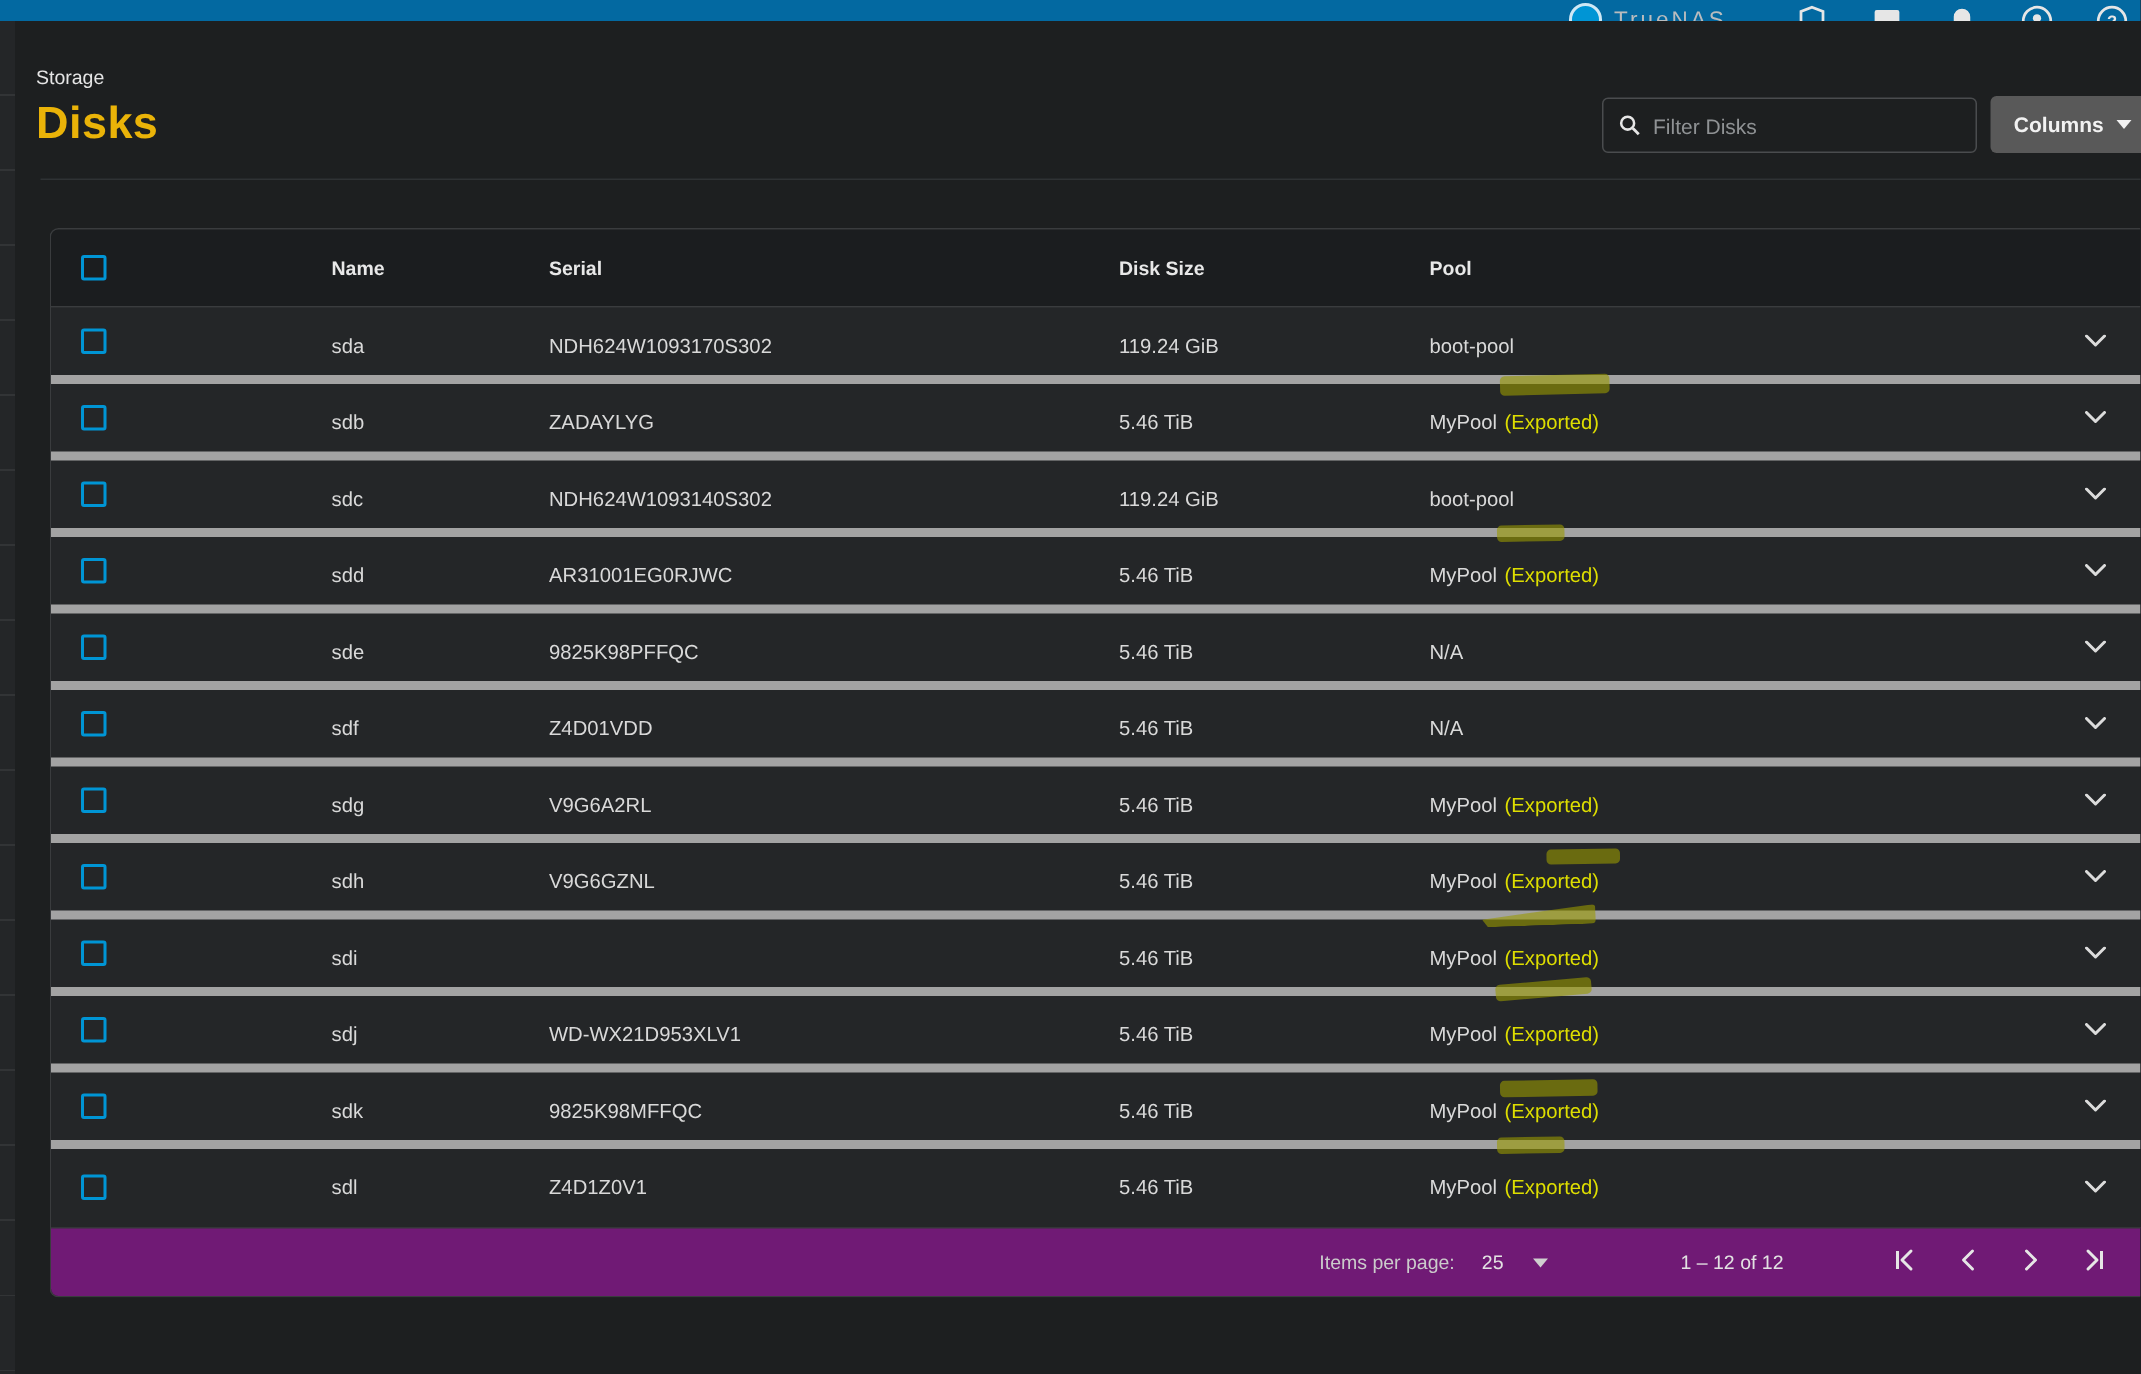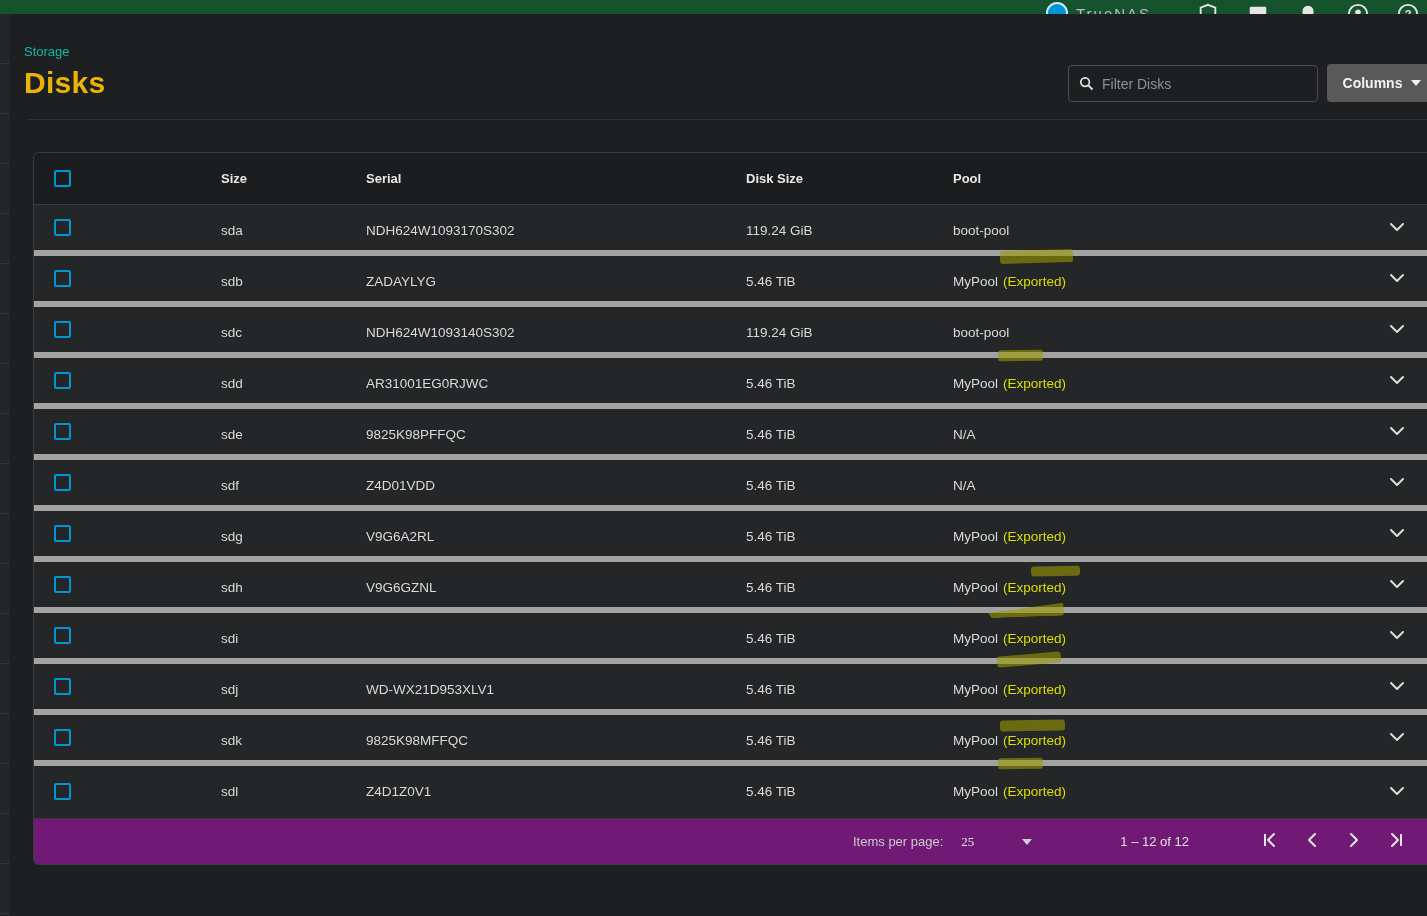--- a/index.html
+++ b/index.html
@@ -1,39 +1,39 @@
 <!DOCTYPE html>
 <html><head>
 <meta charset="utf-8">
 <style>
   * { margin:0; padding:0; box-sizing:border-box; }
   html,body { width:1427px; height:916px; overflow:hidden; background:#1d1f20;
               font-family:"Liberation Sans", sans-serif; }
 
   
   .topbar { position:absolute; left:0; top:0; width:1427px; height:14px;
-            background:#14532d; overflow:hidden; z-index:5; }
+            background:#0369a1; overflow:hidden; z-index:5; }
   .brand { position:absolute; left:1046px; top:2px; display:flex; align-items:center; gap:8px; }
   .brand-logo { width:22px; height:22px; border-radius:50%; background:#0095d5;
                 border:2px solid #cfe8f5; }
   .brand-text { color:#b9bcbe; font-size:15px; letter-spacing:2px; }
   .topbar-icons { position:absolute; right:8px; top:3px; display:flex; gap:28px; }
   .topbar-icons .tb-icon { width:22px; height:22px; color:#e6e6e6; }
   .topbar-icons svg { width:22px; height:22px; }
 
   
   .sidebar-edge { position:absolute; left:0; top:14px; width:10px; height:902px;
                   background:#242628;
                   background-image:repeating-linear-gradient(to bottom,
                      #242628 0px, #242628 49px, #30. 50px);
                   background-image:repeating-linear-gradient(to bottom,
                      #242628 0, #242628 49px, #323436 49px, #323436 50px); }
 
   
-  .breadcrumb { position:absolute; left:24px; top:44px; font-size:13px; color:#14b8a6; }
+  .breadcrumb { position:absolute; left:24px; top:44px; font-size:13px; color:#e5e5e5; }
   .page-title { position:absolute; left:24px; top:66px; font-size:30px; font-weight:bold;
                 color:#eab308; letter-spacing:.3px; }
   .header-divider { position:absolute; left:27px; top:119px; width:1400px; height:1px;
                     background:#2f3234; }
 
   .filter-box { position:absolute; left:1068px; top:65px; width:250px; height:37px;
                 border:1px solid #4a4c4e; border-radius:4px; display:flex;
                 align-items:center; padding:16px 10px; gap:8px; background:transparent; }
   .filter-box svg { width:15px; height:15px; flex:none; }
   .filter-input { background:transparent; border:none; outline:none; color:#d8d8d8;
@@ -83,21 +83,21 @@
                            clip-path:polygon(0 60%, 100% 0, 100% 100%, 5% 100%); }
   .smudge.diagonal       { left:-6px; width:102%; top:-10px; height:11px; transform:rotate(-5deg); }
   .smudge.strike         { left:-3px; width:103%; top:5px;  height:11px; transform:rotate(-1deg); }
   .smudge.tail-right     { left:45%;  width:78%;  top:4px;  height:10px; transform:rotate(-1deg); }
 
   
   .t-footer { position:absolute; left:0; right:0; bottom:0; height:46px; background:#701a75;
               border-top:1px solid #343638; display:flex; align-items:center;
               justify-content:flex-end; padding-right:18px; font-size:13px; color:#cbcbcb; }
   .ipp-label { margin-right:18px; }
-  .ipp-value { color:#e2e2e2; margin-right:48px;font-family:Liberation Serif, serif; }
+  .ipp-value { color:#e2e2e2; margin-right:20px; }
   .ipp-caret { width:0; height:0; border-left:5px solid transparent;
                border-right:5px solid transparent; border-top:6px solid #cfcfcf;
                margin-right:52px; cursor:pointer; }
   .range-label { color:#e2e2e2; margin-right:52px;margin-left:36px; }
   .pg-btn { background:transparent; border:none; cursor:pointer; padding:0;
             width:26px; height:26px; margin-left:16px; }
   .pg-btn svg { width:18px; height:18px; display:block; margin:auto; }
 </style>
 </head>
 <body>
@@ -146,21 +146,21 @@
 </div>
 
 <button class="columns-btn">
   <span>Columns</span>
   <span class="caret-down"></span>
 </button>
 
 <div class="card">
   <div class="t-header">
     <span class="checkbox"></span>
-    <span class="hcell h-name">Size</span>
+    <span class="hcell h-name">Name</span>
     <span class="hcell h-serial">Serial</span>
     <span class="hcell h-size">Disk Size</span>
     <span class="hcell h-pool">Pool</span>
   </div>
 
   <div id="rows-container">
       <div class="t-row">
         <span class="checkbox"></span>
         <span class="cell c-name">sda</span>
         <span class="cell c-serial">NDH624W1093170S302</span>

